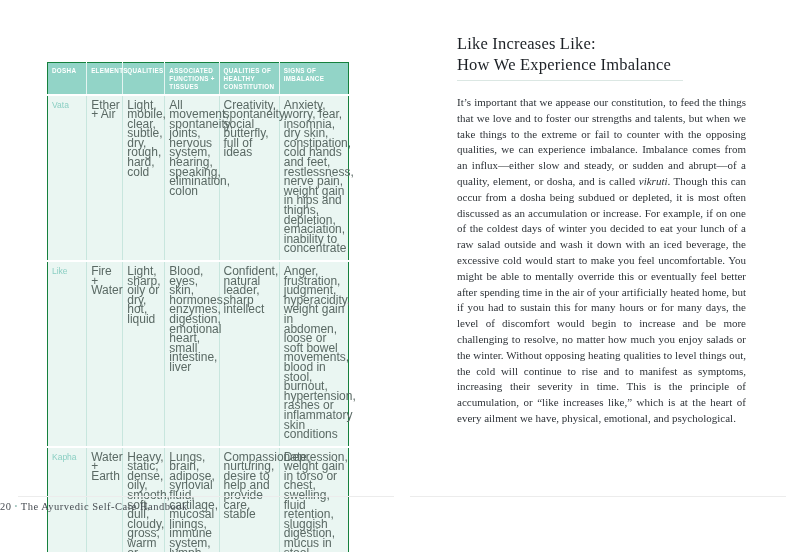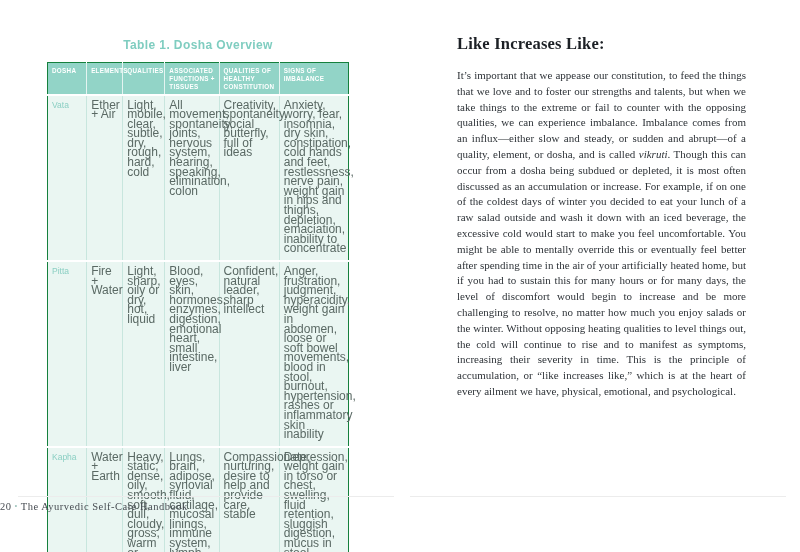--- a/index.html
+++ b/index.html
@@ -69,21 +69,21 @@
   
   .rp-content {
     position: absolute;
     left: 457px; top: 33px; width: 289px;
     font-family: "Liberation Serif", serif;
   }
   .rp-heading {
     color: #1c2025;
     font-size: 16.5px;
     line-height: 21px;
-    font-weight: bold;
+    font-weight: normal;
     letter-spacing: 0.2px;
   }
   .rp-heading .h-line { display: block; }
   .rp-heading .h-line2 {
     display: inline-block;
     border-bottom: 1px solid #dbe7e3;
     padding-bottom: 5px;
     padding-right: 12px;
   }
   .rp-body { margin-top: 14px; }
@@ -121,21 +121,20 @@
     font-size: 8px;
     padding: 0 3px;
     vertical-align: 1px;
   }
 </style>
 </head>
 <body>
 
 <div class="spread">
 
-  <div class="table-title">Table 1. Dosha Overview</div>
 
   <table class="dosha-table">
     <colgroup>
       <col style="width:13%">
         <col style="width:12%">
         <col style="width:14%">
       <col style="width:18%">
         <col style="width:20%">
         <col style="width:23%">
     </colgroup>
@@ -152,41 +151,42 @@
     <tbody>
       <tr class="row-vata">
         <td class="dosha-name">Vata</td>
         <td>Ether + Air</td>
         <td>Light, mobile, clear, subtle, dry, rough, hard, cold</td>
         <td>All movement, spontaneity, joints, nervous system, hearing, speaking, elimination, colon</td>
         <td>Creativity, spontaneity, social butterfly, full of ideas</td>
         <td>Anxiety, worry, fear, insomnia, dry skin, constipation, cold hands and feet, restlessness, nerve pain, weight gain in hips and thighs, depletion, emaciation, inability to concentrate</td>
       </tr>
       <tr class="row-pitta">
-        <td class="dosha-name">Pitta</td>
+        <td class="dosha-name">Like</td>
         <td>Fire + Water</td>
         <td>Light, sharp, oily or dry, hot, liquid</td>
         <td>Blood, eyes, skin, hormones, enzymes, digestion, emotional heart, small intestine, liver</td>
         <td>Confident, natural leader, sharp intellect</td>
-        <td>Anger, frustration, judgment, hyperacidity, weight gain in abdomen, loose or soft bowel movements, blood in stool, burnout, hypertension, rashes or inflammatory skin inability</td>
+        <td>Anger, frustration, judgment, hyperacidity, weight gain in abdomen, loose or soft bowel movements, blood in stool, burnout, hypertension, rashes or inflammatory skin conditions</td>
       </tr>
       <tr class="row-kapha">
         <td class="dosha-name">Kapha</td>
         <td>Water + Earth</td>
         <td>Heavy, static, dense, oily, smooth, soft, dull, cloudy, gross, warm or cool</td>
         <td>Lungs, brain, adipose, synovial fluid, cartilage, mucosal linings, immune system, lymph, heart, stomach</td>
         <td>Compassionate, nurturing, desire to help and provide care, stable</td>
         <td>Depression, weight gain in torso or chest, swelling, fluid retention, sluggish digestion, mucus in stool, productive cough, high cholesterol, elevated blood sugar, oily skin</td>
       </tr>
     </tbody>
   </table>
 
   <div class="rp-content">
     <h1 class="rp-heading">
       <span class="h-line">Like Increases Like:</span>
+      <span class="h-line h-line2">How We Experience Imbalance</span>
     </h1>
     <div class="rp-body">
       <p><span>It’s important that we appease our constitution, to feed the things that we love and to foster our strengths and talents, but when we take things to the extreme or fail to counter with the opposing qualities, we can experience imbalance. Imbalance comes from an influx—either slow and steady, or sudden and abrupt—of a quality, element, or dosha, and is called </span><em>vikruti</em><span>. Though this can occur from a dosha being subdued or depleted, it is most often discussed as an accumulation or increase. For example, if on one of the coldest days of winter you decided to eat your lunch of a raw salad outside and wash it down with an iced beverage, the excessive cold would start to make you feel uncomfortable. You might be able to mentally override this or eventually feel better after spending time in the air of your artificially heated home, but if you had to sustain this for many hours or for many days, the level of discomfort would begin to increase and be more challenging to resolve, no matter how much you enjoy salads or the winter. Without opposing heating qualities to level things out, the cold will continue to rise and to manifest as symptoms, increasing their severity in time. This is the principle of accumulation, or “like increases like,” which is at the heart of every ailment we have, physical, emotional, and psychological.</span></p>
     </div>
   </div>
 
   <div class="hairline hairline-left"></div>
   <div class="hairline hairline-right"></div>
 
   <div class="footer footer-left">

